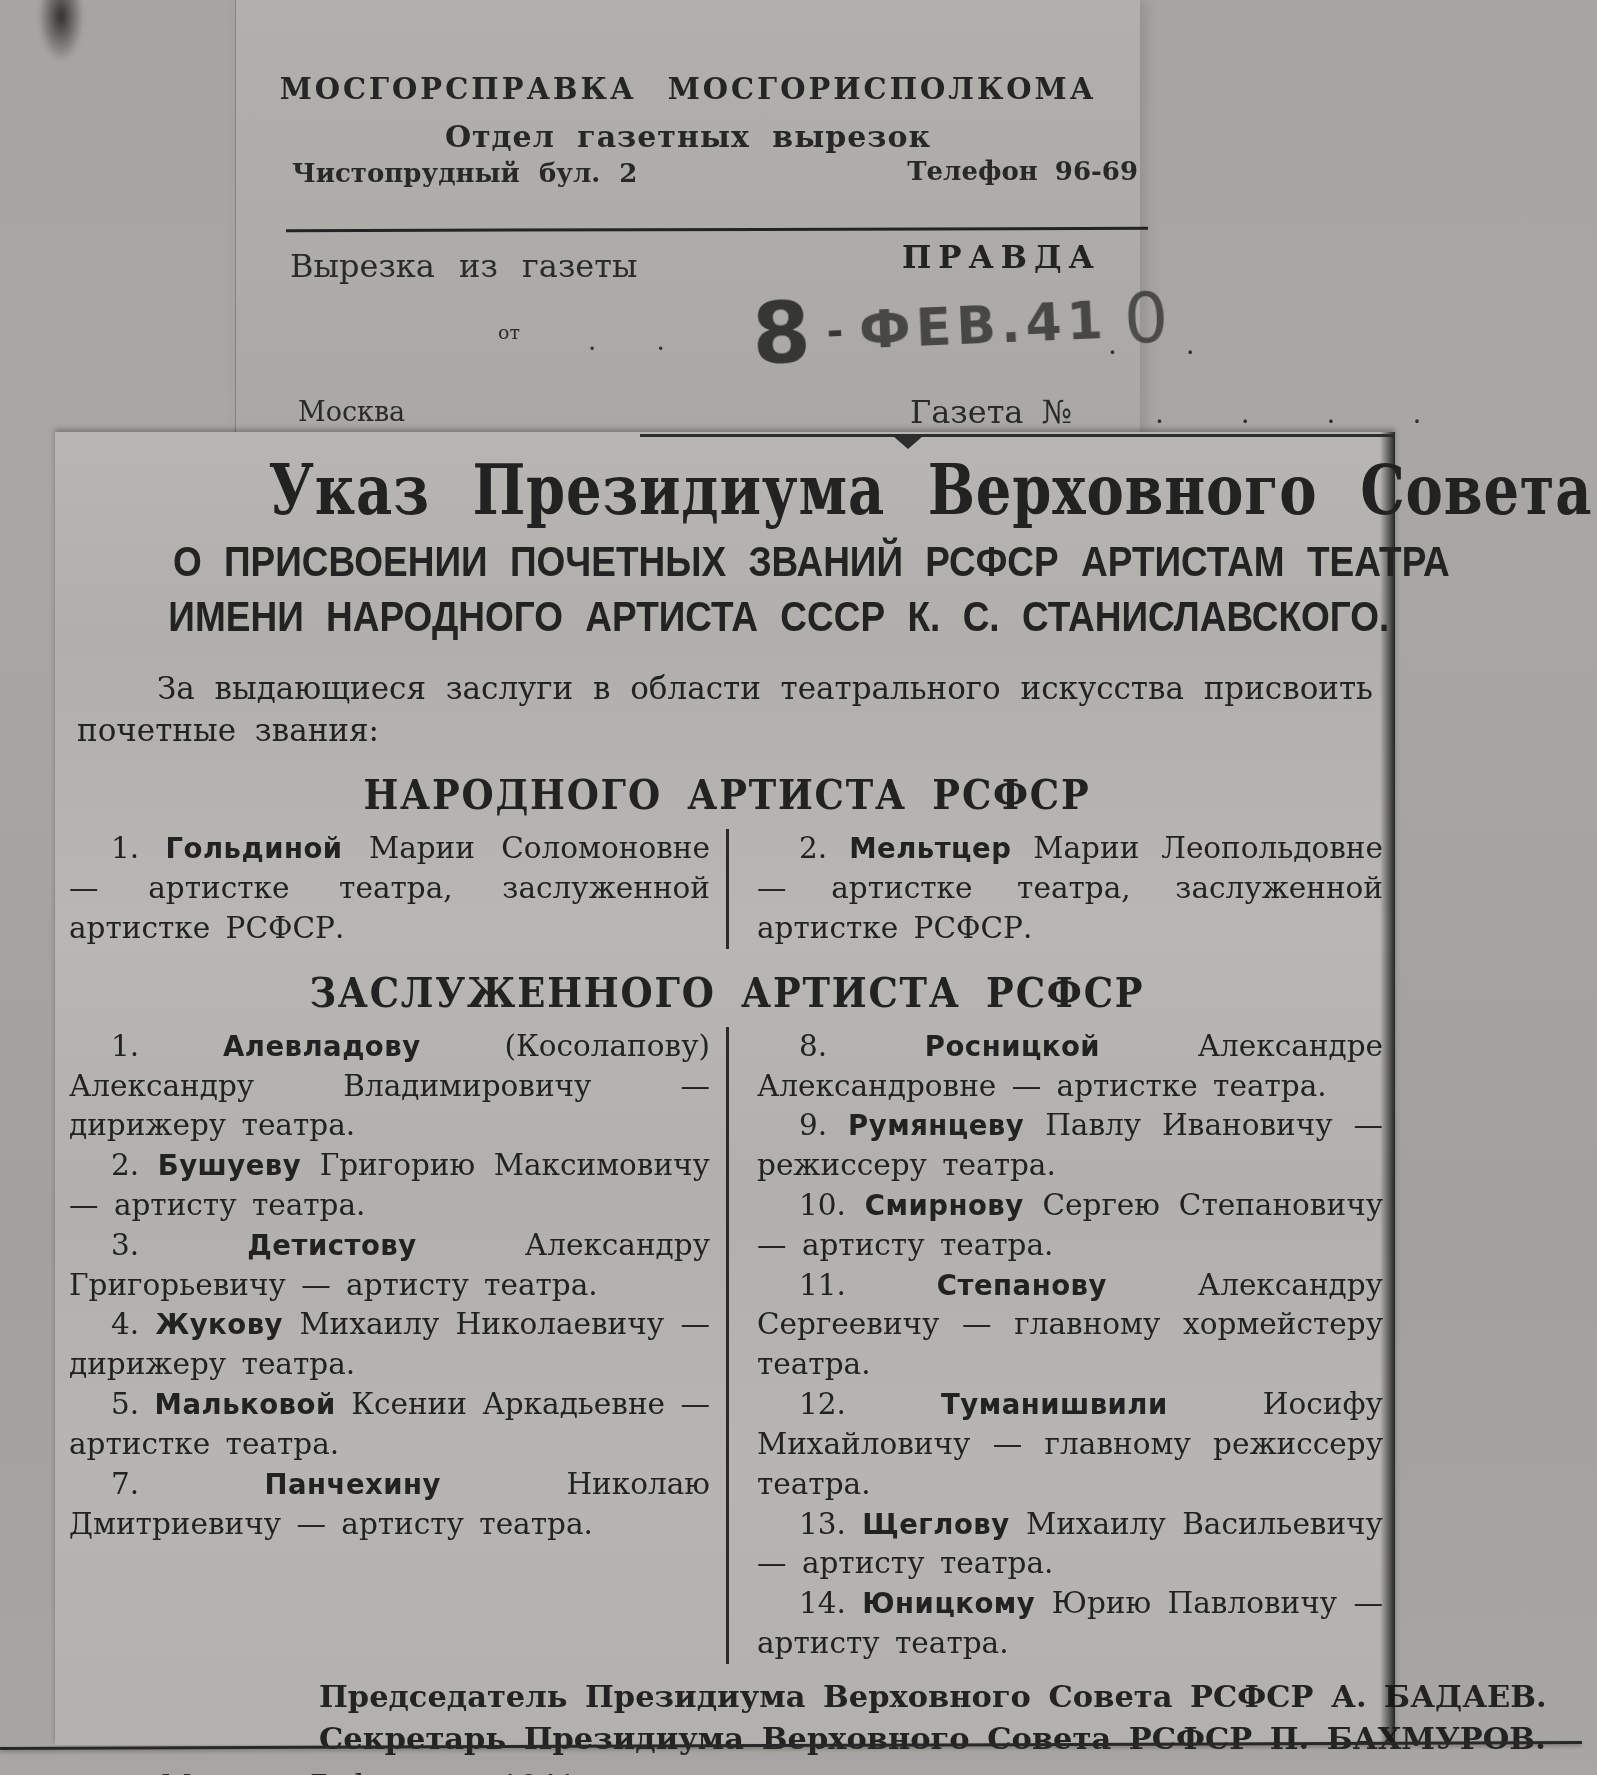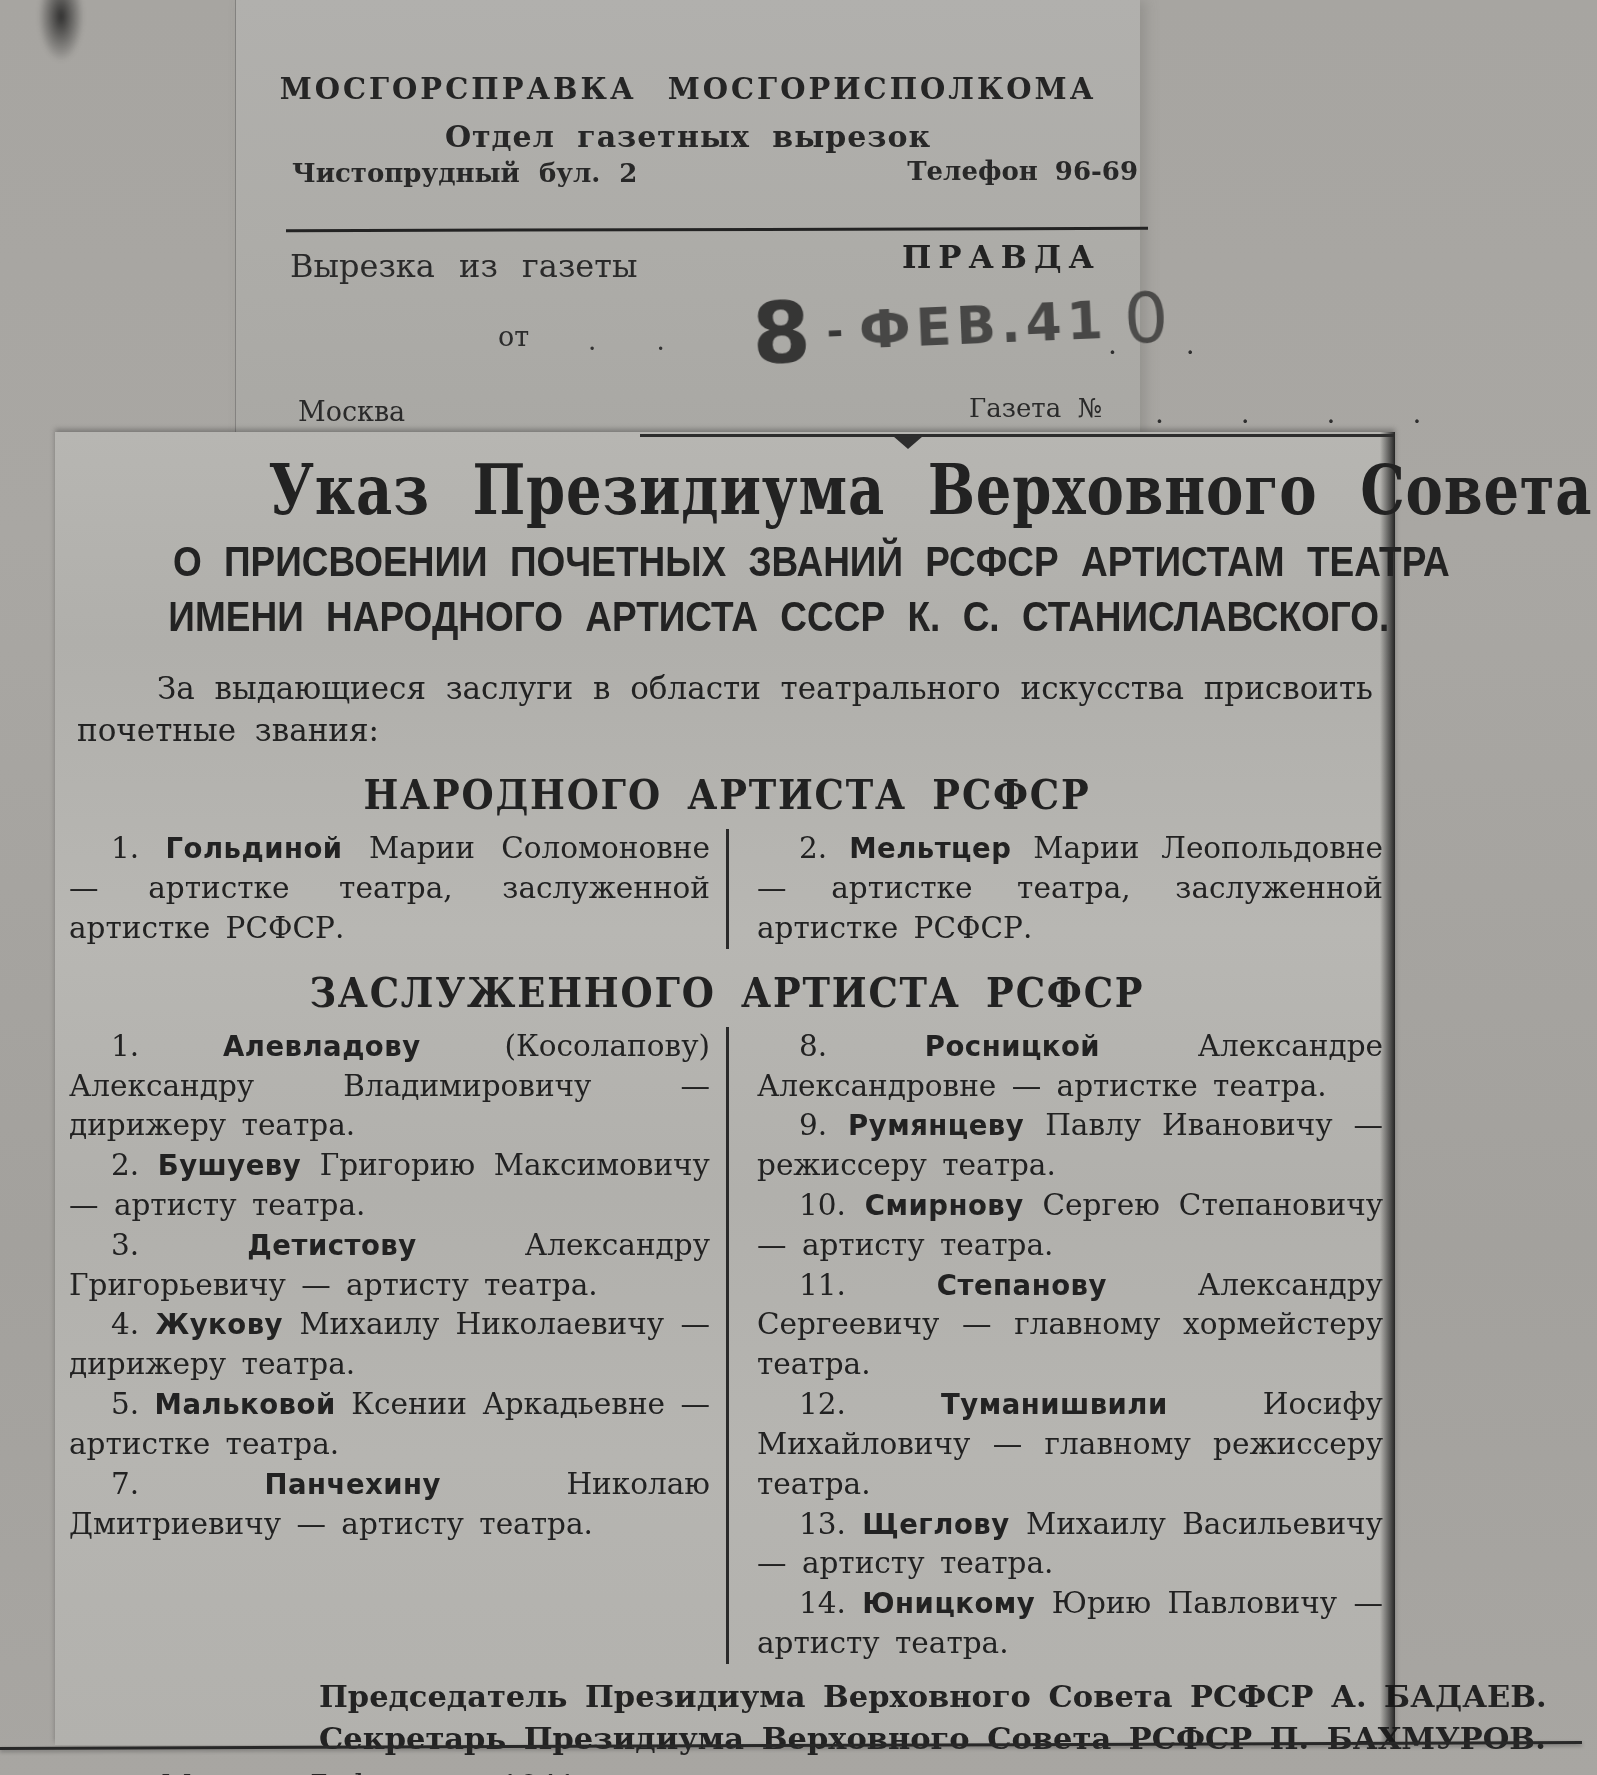--- a/index.html
+++ b/index.html
@@ -17,24 +17,24 @@
   .slip *{position:absolute;}
   .slip-org{top:72px;left:0;width:100%;text-align:center;font-weight:bold;font-size:29px;
     letter-spacing:3px;word-spacing:18px;color:#252525;}
   .slip-dept{top:119px;left:0;width:100%;text-align:center;font-weight:bold;font-size:30px;
     letter-spacing:1px;word-spacing:11px;color:#272727;}
   .slip-addr{top:158px;left:56px;font-weight:bold;font-size:26px;word-spacing:10px;color:#282828;}
   .slip-phone{top:156px;right:2px;font-weight:bold;font-size:26px;word-spacing:8px;color:#282828;}
   .slip-rule{top:228px;left:50px;right:-8px;height:3px;background:#232323;transform:rotate(-.15deg);}
   .slip-cliplabel{top:247px;left:54px;font-size:32px;word-spacing:14px;color:#2a2a2a;}
   .slip-paper{top:239px;left:666px;font-weight:bold;font-size:31px;letter-spacing:7px;color:#232323;}
-  .slip-from{top:321px;left:262px;font-size:27px;color:#2c2c2c;}
+  .slip-from{top:321px;left:262px;font-size:19px;color:#2c2c2c;}
   .slip-fromdots{top:326px;left:352px;font-size:26px;letter-spacing:26px;color:#333;}
   .slip-city{top:396px;left:62px;font-size:27px;color:#2a2a2a;}
-  .slip-issue{top:393px;left:733px;font-size:26px;word-spacing:8px;color:#2a2a2a;}
+  .slip-issue{top:393px;left:674px;font-size:32px;word-spacing:8px;color:#2a2a2a;}
   
   .stamp{
     position:absolute;left:752px;top:284px;z-index:3;display:flex;align-items:center;gap:16px;
     transform:rotate(-2.4deg);color:rgba(28,28,28,.82);filter:blur(.7px);
     font-family:"DejaVu Sans","Liberation Sans",sans-serif;font-weight:bold;white-space:nowrap;
   }
   .stamp .d{font-size:84px;line-height:1;}
   .stamp .s{font-size:40px;}
   .stamp .m{font-size:52px;letter-spacing:5px;opacity:.85;}
   .stamp .t{font-size:70px;font-weight:normal;opacity:.8;}

